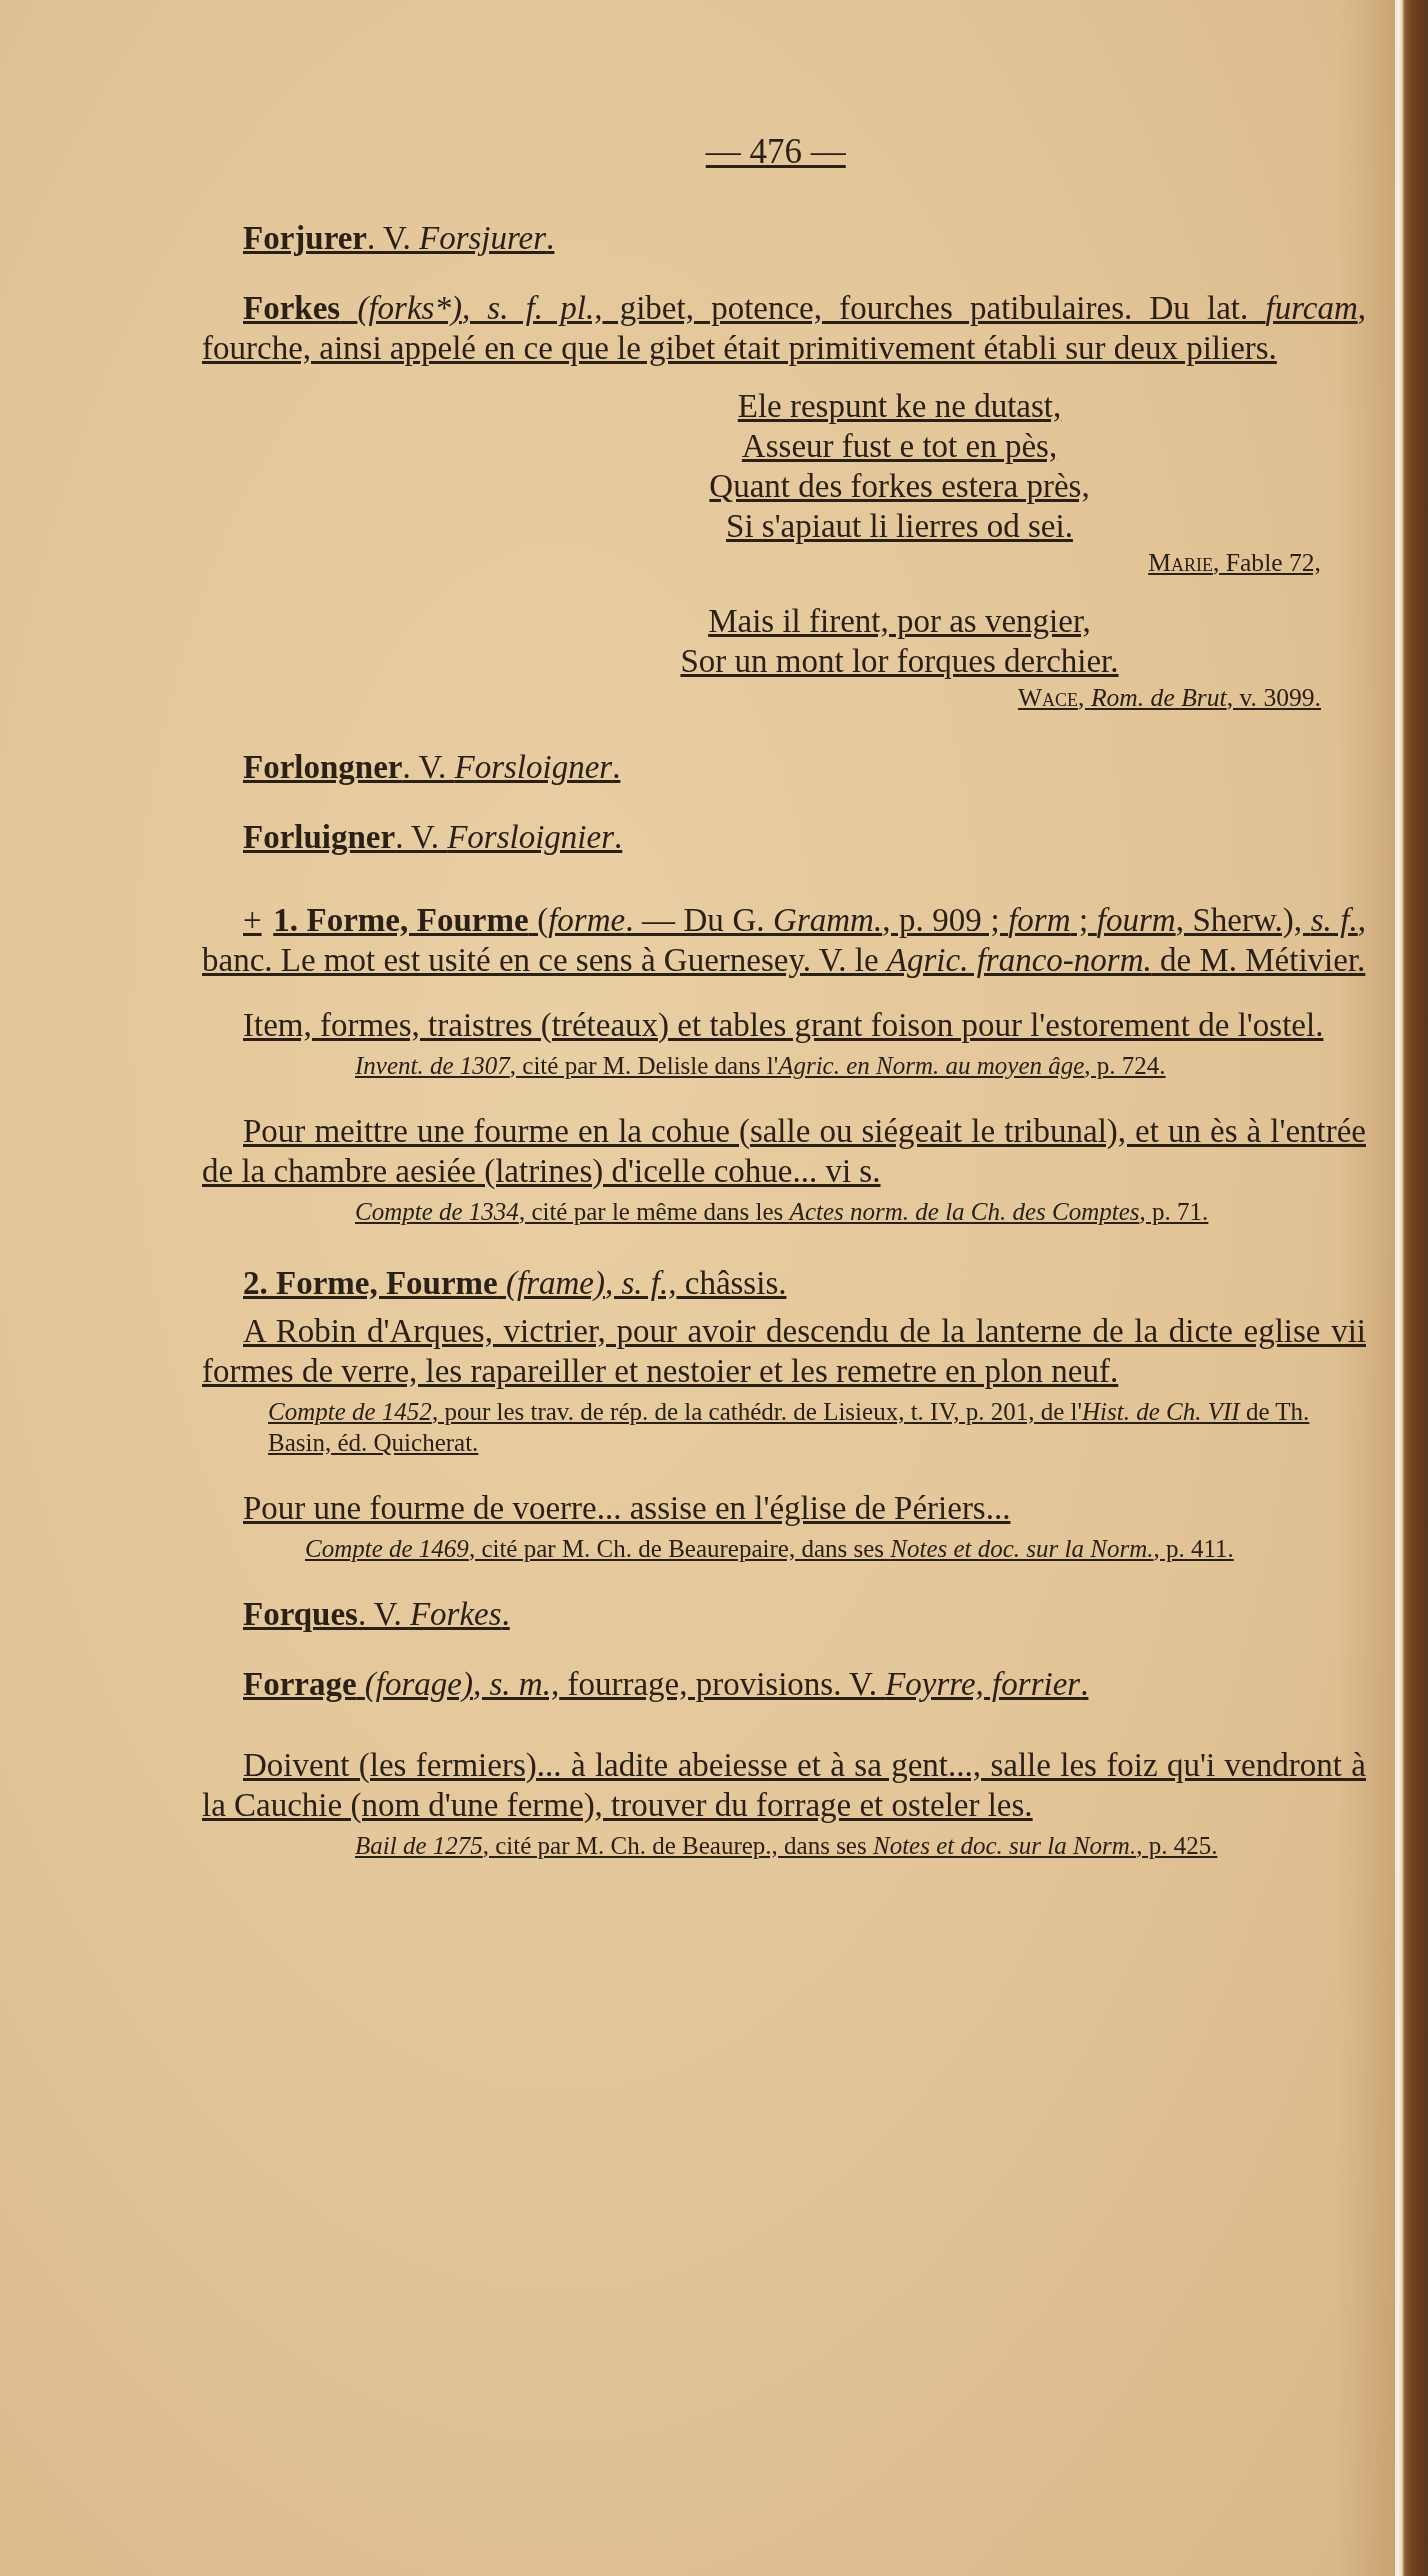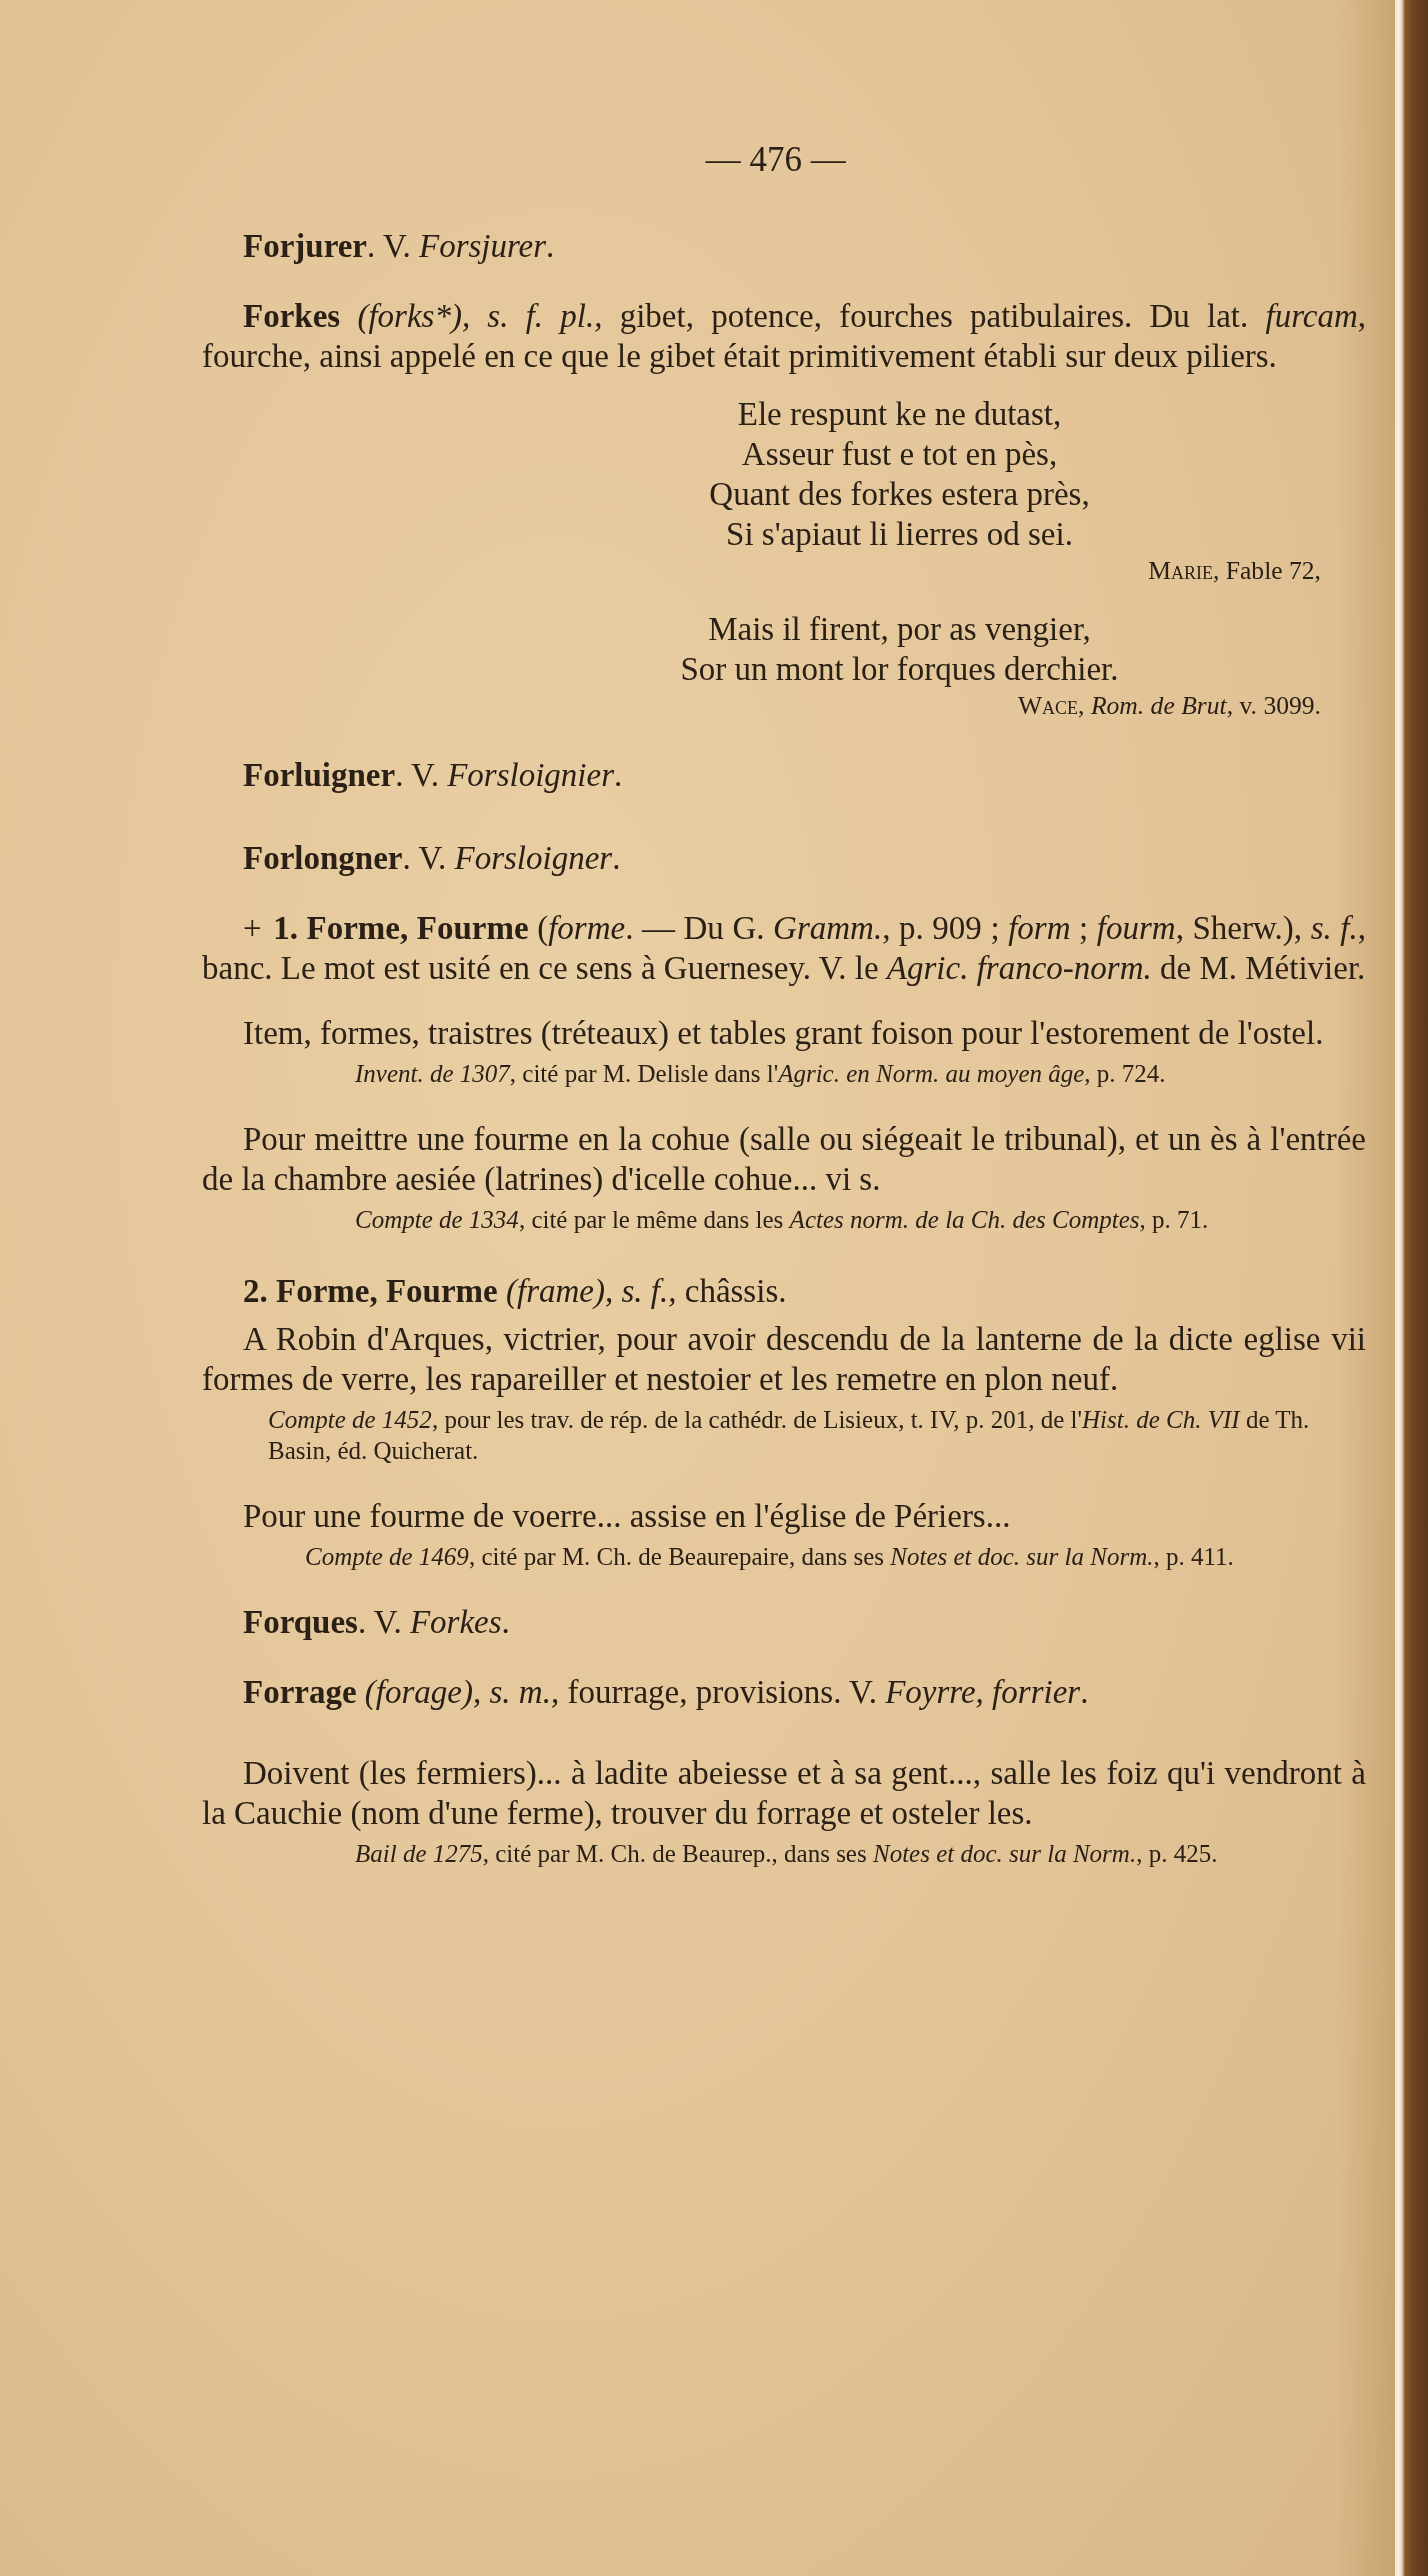--- a/index.html
+++ b/index.html
@@ -16,22 +16,22 @@
     }
     .page::after {
       content: ""; position: absolute; right: 0; top: 0; width: 58px; height: 100%;
       background: linear-gradient(to right, rgba(190,150,95,0) 0%, rgba(170,125,70,0.35) 100%);
     }
     .binding {
       position: absolute; left: 1395px; top: 0; width: 34px; height: 2576px;
       background: linear-gradient(to right, #efe6d4 0px, #f7f1e4 3.3px, #e9dcc2 6.6px, #8a5a2c 10px, #6e4320 18px, #5a3518 34px);
     }
     .content {
-      position: absolute; left: 202px; top: 140px; width: 1164px;
-      font-size: 33px; line-height: 40px;
+      position: absolute; left: 202px; top: 132px; width: 1164px;
+      font-size: 33px; line-height: 40px; text-decoration: underline;
     }
     .pagenum { text-align: center; font-size: 35px; margin-left: -16.5px; margin-bottom: 46px; }
     .entry { margin: 0 0 30px 0; text-indent: 41px; text-align: justify; }
     .hw { font-weight: bold; font-family: "Liberation Serif", serif; }
     i, .it { font-style: italic; }
     .verse { margin: 18px 0 0 231px; text-align: center; }
     .verse div { line-height: 40px; }
     .src { text-align: right; font-size: 25.6px; line-height: 33px; margin-right: 45px; margin-bottom: 21.5px; }
     .sc { font-variant: small-caps; }
     .quote { text-indent: 41px; margin: 0 0 5px 0; text-align: justify; }
@@ -66,26 +66,26 @@
     <span class="sc">Marie</span><span>, Fable 72,</span>
   </div>
   <div class="verse" style="margin-top:0">
     <div>Mais il firent, por as vengier,</div>
     <div>Sor un mont lor forques derchier.</div>
   </div>
   <div class="src" style="margin-bottom:33px">
     <span class="sc">Wace</span>, <i>Rom. de Brut</i><span>, v. 3099.</span>
   </div>
 
+  <p class="entry">
+    <span class="hw">Forlongner</span><span>. V. </span><i>Forsloigner</i><span>.</span>
+  </p>
+
   <p class="entry" style="margin-bottom:43px">
     <span class="hw">Forluigner</span><span>. V. </span><i>Forsloignier</i><span>.</span>
-  </p>
-
-  <p class="entry">
-    <span class="hw">Forlongner</span><span>. V. </span><i>Forsloigner</i><span>.</span>
   </p>
 
   <p class="entry" style="margin-bottom:25px">
     <span class="cross">+</span><span class="hw">1. Forme, Fourme</span><span> (</span><i>forme</i><span>. — Du G. </span><i>Gramm.</i><span>, p. 909 ; </span><i>form</i><span> ; </span><i>fourm</i><span>, Sherw.), </span><i>s. f.</i><span>, banc. Le mot est usité en ce sens à Guernesey. V. le </span><i>Agric. franco-norm.</i><span> de M. Métivier.</span>
   </p>
   <p class="quote">Item, formes, traistres (tréteaux) et tables grant foison pour l'estorement de l'ostel.</p>
   <p class="cite">
     <i>Invent. de 1307</i><span>, cité par M. Delisle dans l'</span><i>Agric. en Norm. au moyen âge</i><span>, p. 724.</span>
   </p>
   <p class="quote">Pour meittre une fourme en la cohue (salle ou siégeait le tribunal), et un ès à l'entrée de la chambre aesiée (latrines) d'icelle cohue... vi s.</p>

